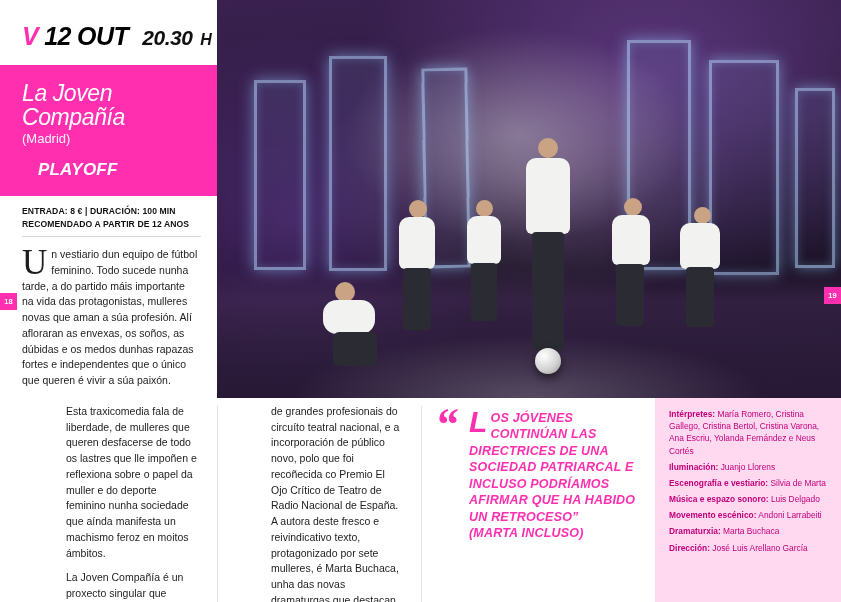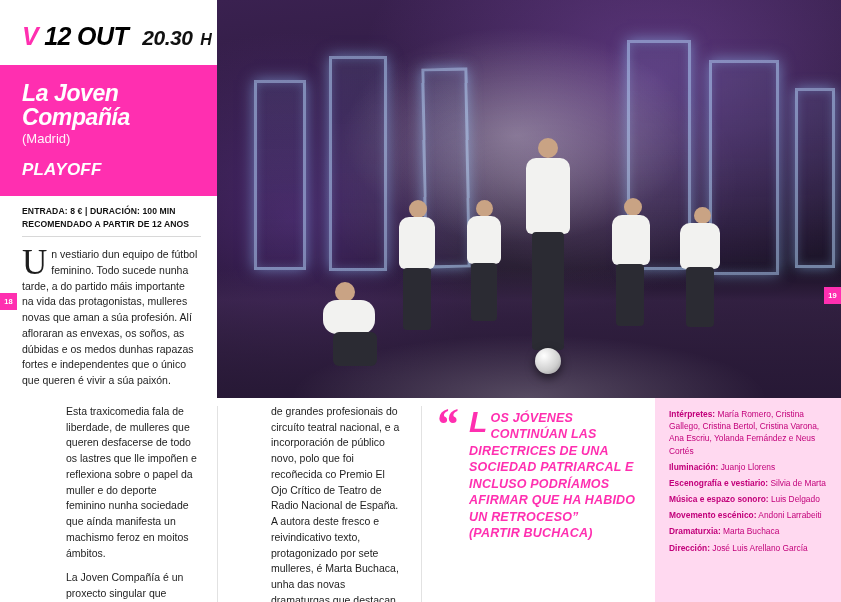--- a/index.html
+++ b/index.html
@@ -80,38 +80,39 @@
   }
 
   .pink-block {
     background: #ff2fb0;
     margin: 10px 0 0 0;
     padding: 16px 16px 16px 22px;
     color: #ffffff;
   }
   .company-name {
     font-size: 23px;
-    font-weight: 700;
+    font-weight: 400;
     font-style: italic;
     line-height: 1.05;
     letter-spacing: -0.4px;
   }
   .company-city {
     font-size: 13px;
     font-weight: 400;
     margin-top: 2px;
     color: #ffffff;
     opacity: 0.95;
   }
   .show-title {
     font-size: 17px;
     font-weight: 700;
     font-style: italic;
     margin-top: 14px;
     letter-spacing: 0.2px;
+    margin-left: 16px;
   }
 
   .ticket-info {
     padding: 9px 8px 0 22px;
     font-size: 8.6px;
     font-weight: 700;
     color: #111;
     line-height: 1.45;
     letter-spacing: 0.1px;
   }
@@ -415,21 +416,21 @@
         <p>de grandes profesionais do circuíto teatral nacional, e a incorporación de público novo, polo que  foi recoñecida co Premio El Ojo Crítico de Teatro de Radio Nacional de España. A autora deste fresco e reivindicativo texto, protagonizado por sete mulleres, é Marta Buchaca, unha das novas dramaturgas que destacan no panorama actual.</p>
       </div>
     </div>
 
     <div class="col col-3">
       <div class="vrule" style="left:4px;"></div>
       <div class="pullquote">
         <span class="quote-mark">“</span>
         <span class="big-l">L</span>
         <span>OS JÓVENES CONTINÚAN LAS DIRECTRICES DE UNA SOCIEDAD PATRIARCAL E INCLUSO PODRÍAMOS AFIRMAR QUE HA HABIDO UN RETROCESO”</span>
-        <span class="pq-author">(PARTIR BUCHACA)</span>
+        <span class="pq-author">(MARTA INCLUSO)</span>
       </div>
     </div>
 
     <div class="col col-4">
       <div class="credits">
         <div class="row"><span class="lbl">Intérpretes:</span><span class="val"> María Romero, Cristina Gallego, Cristina Bertol, Cristina Varona, Ana Escriu, Yolanda Fernández e Neus Cortés</span></div>
         <div class="row"><span class="lbl">Iluminación:</span><span class="val"> Juanjo Llorens</span></div>
         <div class="row"><span class="lbl">Escenografía e vestiario:</span><span class="val"> Silvia de Marta</span></div>
         <div class="row"><span class="lbl">Música e espazo sonoro:</span><span class="val"> Luis Delgado</span></div>
         <div class="row"><span class="lbl">Movemento escénico:</span><span class="val"> Andoni Larrabeiti</span></div>

